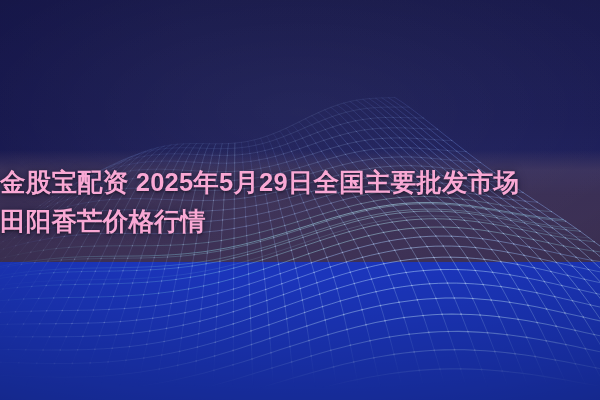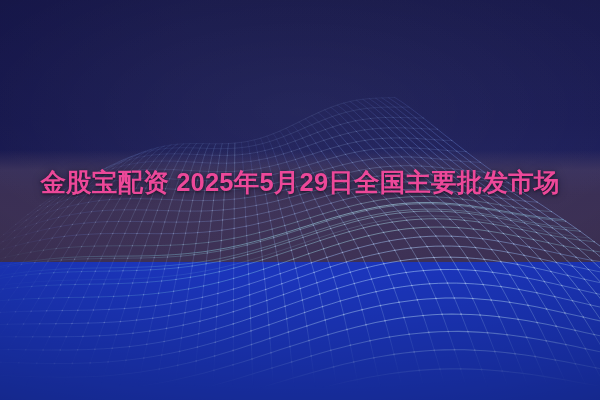--- a/index.html
+++ b/index.html
@@ -66,22 +66,22 @@
     width: 600px;
     height: 400px;
   }
 
   
   .headline {
     position: absolute;
     left: 0;
     right: 0;
     top: 163px;
-    text-align: center;
-    color: #ec4899;
+    text-align: left;
+    color: #f9a8d4;
     font-size: 25.5px;
     font-weight: 700;
     line-height: 39px;
     letter-spacing: 0.2px;
     text-shadow: 0 1px 3px rgba(0,0,0,0.55), 0 0 10px rgba(10,10,40,0.45);
     white-space: nowrap;
   }
   .headline .line { display: block; }
 </style>
 </head>
@@ -1125,15 +1125,16 @@
             <circle cx="502.2" cy="371.1" r="0.90" opacity="0.600"></circle>
           </g>
       </g>
     </g>
   </svg>
 
   <div class="bg-vignette"></div>
 
   <div class="headline">
     <span class="line">金股宝配资 2025年5月29日全国主要批发市场</span>
+    <span class="line">田阳香芒价格行情</span>
   </div>
 
 </div>
 
 </body></html>

